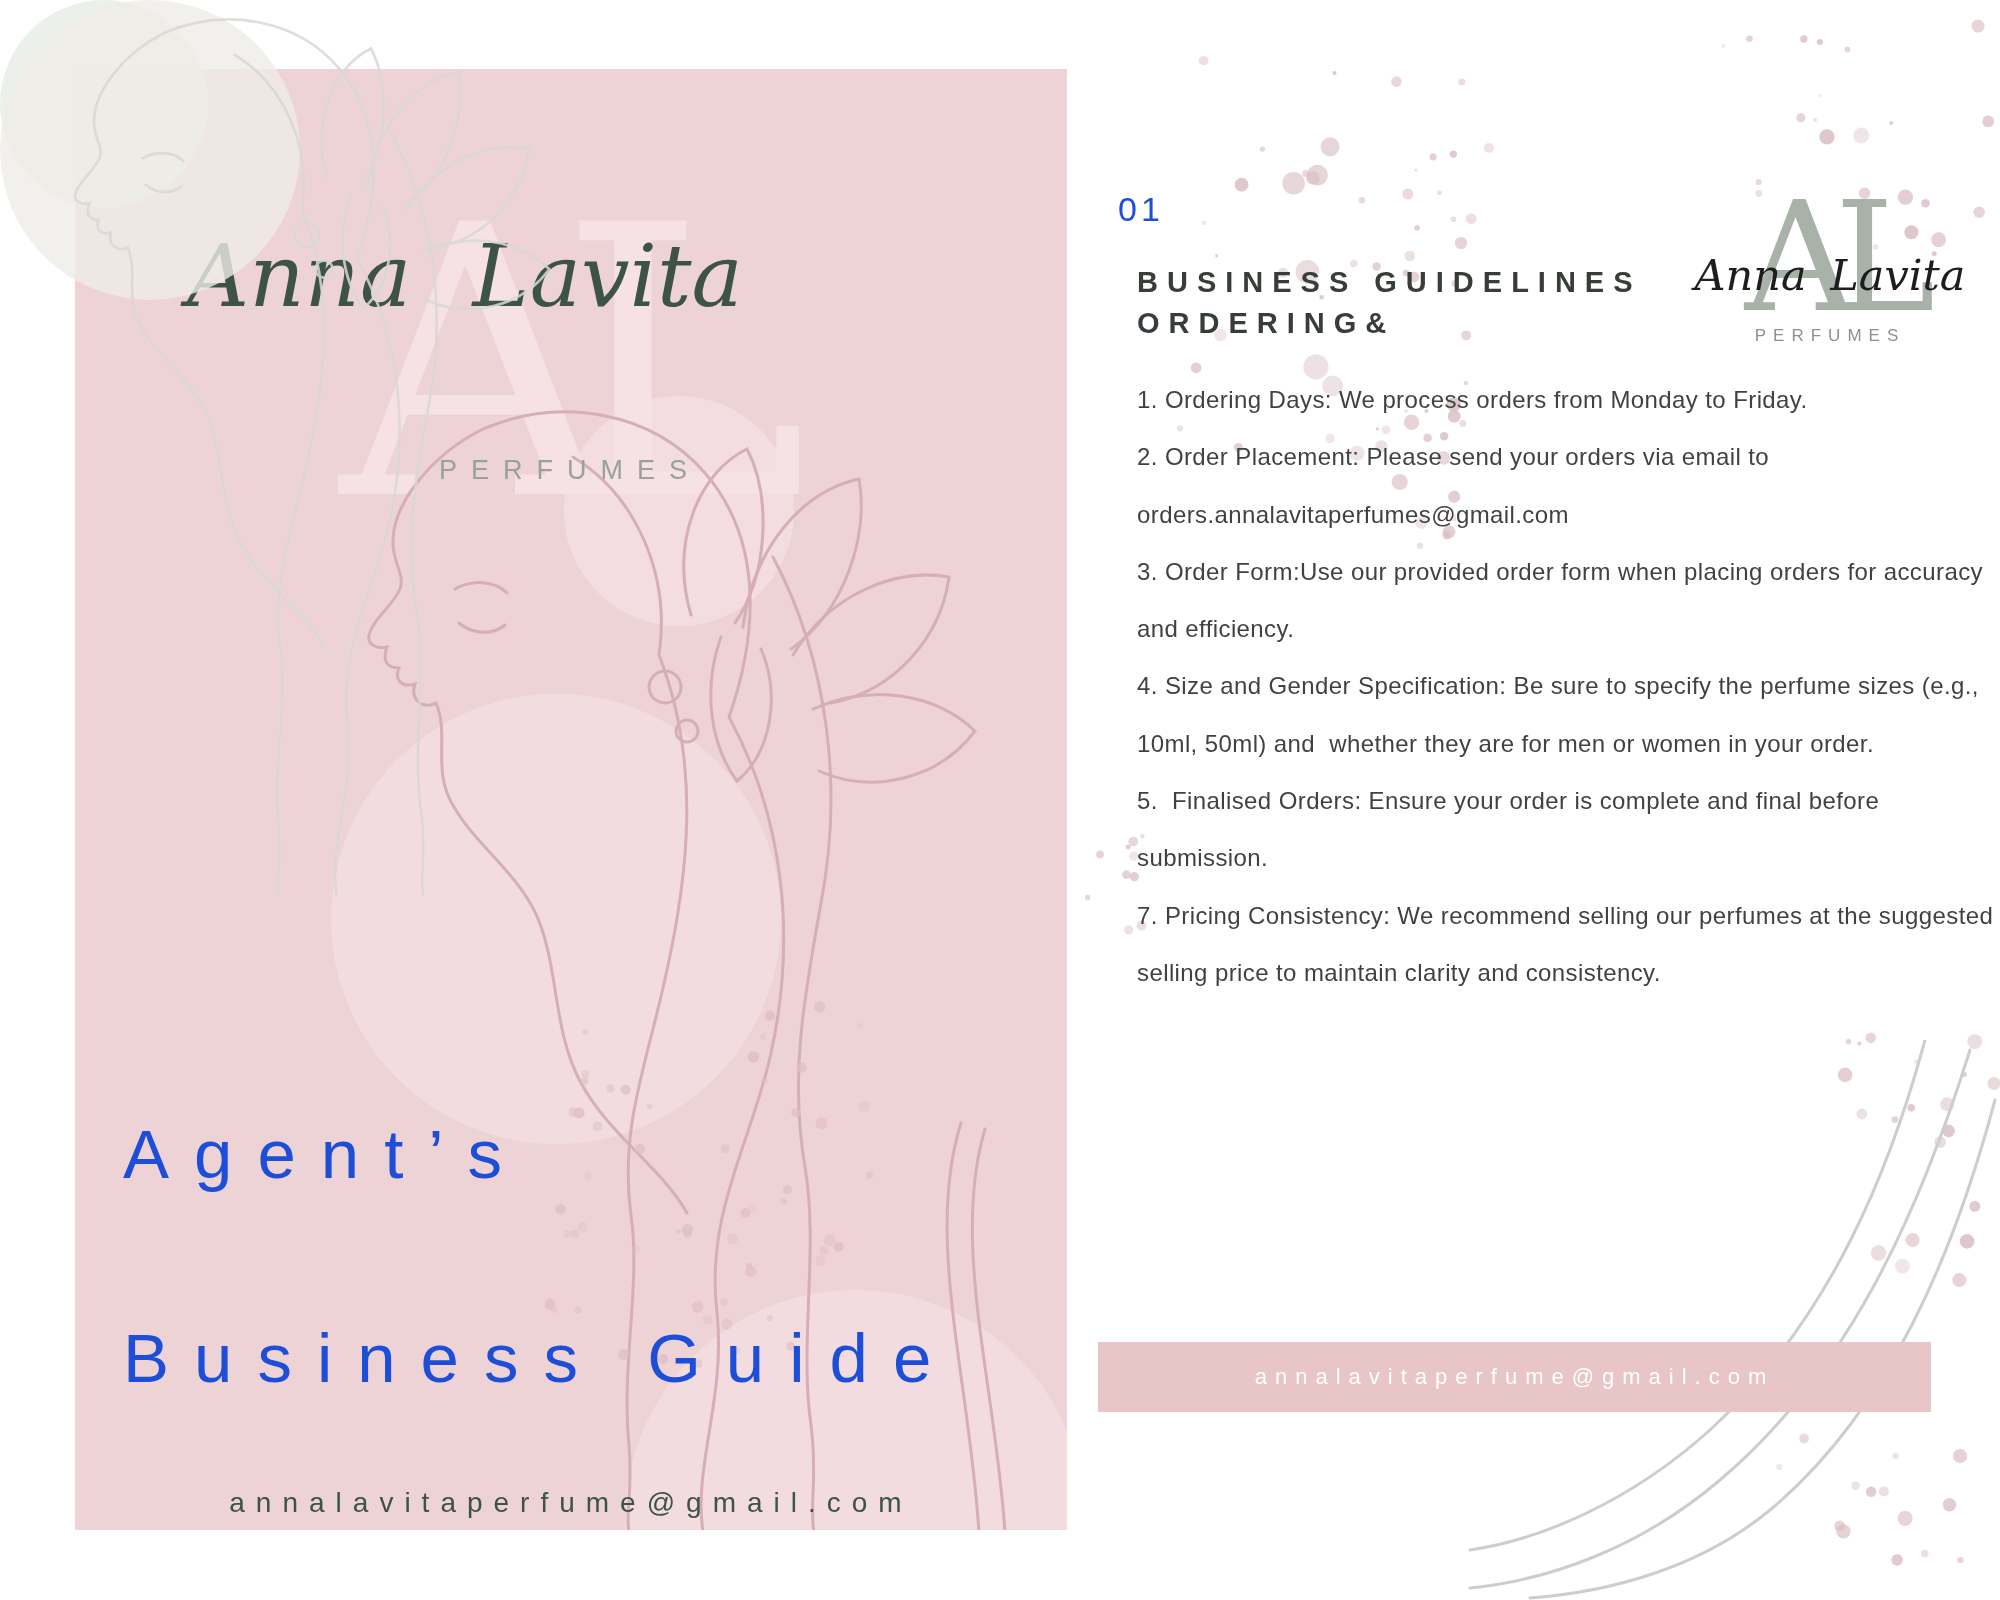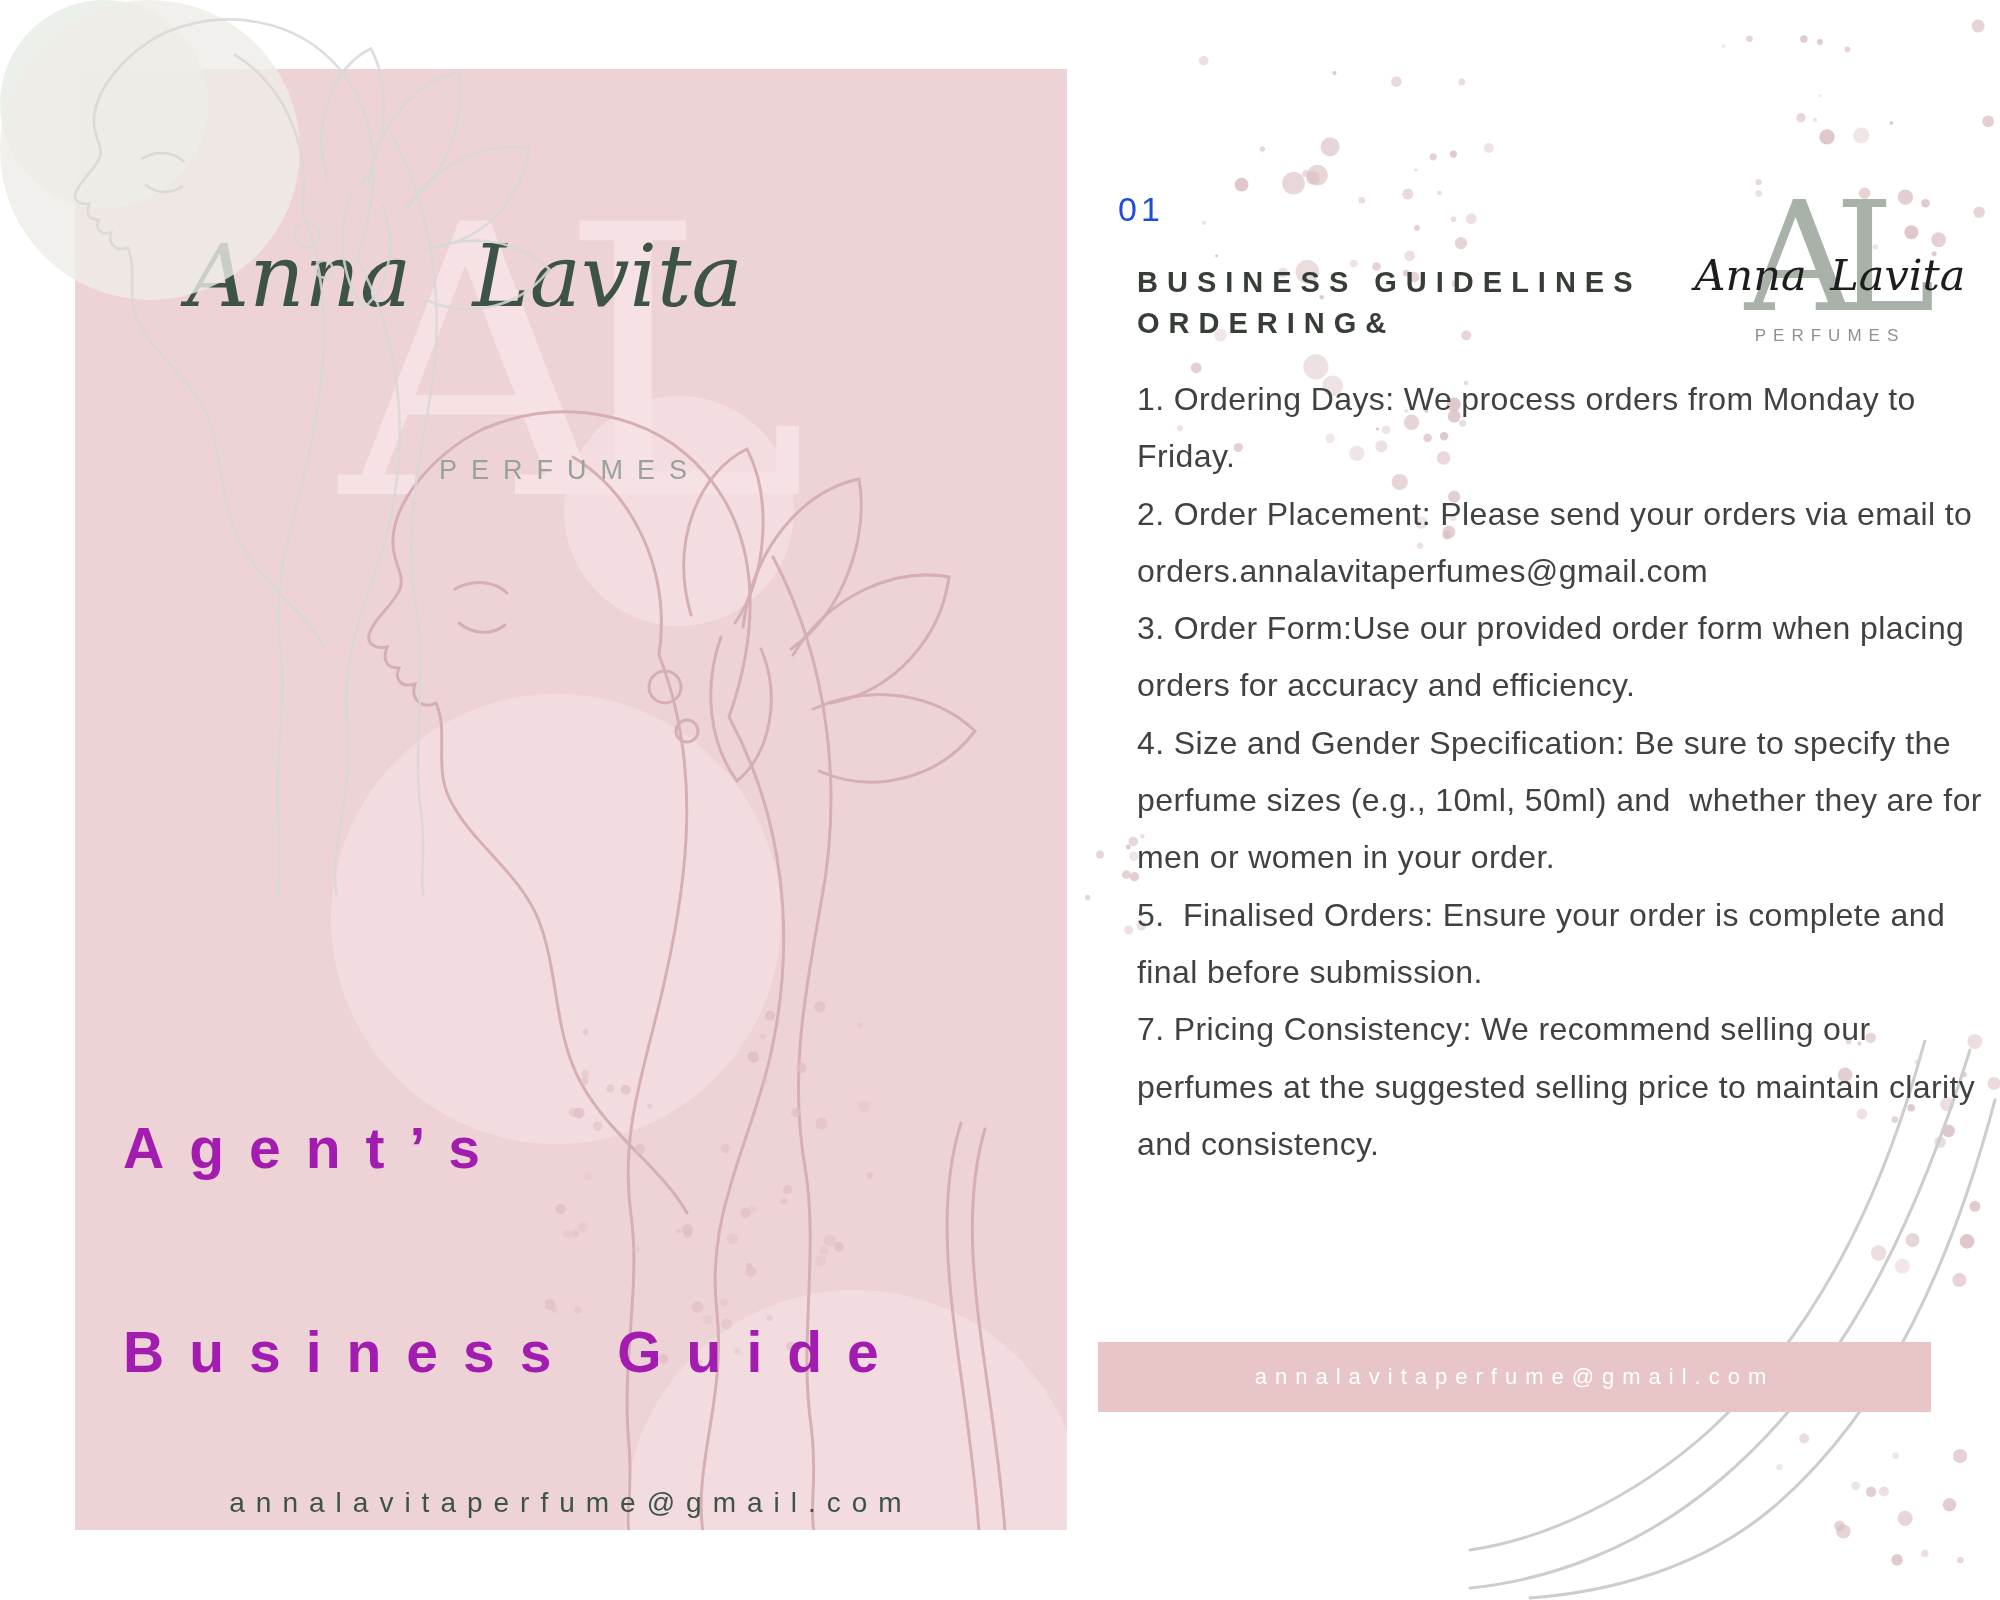--- a/index.html
+++ b/index.html
@@ -26,22 +26,22 @@
     font-family:"DejaVu Serif","Liberation Serif",serif;font-style:italic;
     font-size:86px;line-height:1;color:#3d5347;word-spacing:34px;
   }
   .brand-sub{
     position:absolute;left:300px;top:386px;width:390px;text-align:center;
     font-size:27px;letter-spacing:14px;color:#99a19b;
   }
   .face-art{position:absolute;pointer-events:none;}
   .face-left{left:198px;top:318px;width:792px;height:1145px;}
   .agent-title{
-    position:absolute;left:48px;color:#a21caf;font-weight:bold;
-    font-size:57px;letter-spacing:25px;white-space:nowrap;
+    position:absolute;left:48px;color:#1d4ed8;font-weight:normal;
+    font-size:69px;letter-spacing:25px;white-space:nowrap;
   }
   .title1{top:1046px;}
   .title2{top:1250px;}
   .left-email{
     position:absolute;left:0;width:100%;top:1418px;text-align:center;
     font-size:28px;letter-spacing:11px;color:#3e5348;white-space:nowrap;
   }
   
   .page-num{
     position:absolute;left:1118px;top:190px;
@@ -62,21 +62,21 @@
     position:absolute;left:0;top:106px;width:100%;text-align:center;
     font-family:"DejaVu Serif","Liberation Serif",serif;font-style:italic;
     font-size:43px;line-height:1;color:#1d1d1d;word-spacing:10px;
   }
   .logo-sub{
     position:absolute;left:0;top:178px;width:100%;text-align:center;
     font-size:17px;letter-spacing:7px;color:#8f918e;
   }
   .guidelines{
     position:absolute;left:1137px;top:371px;width:858px;
-    font-size:32px;line-height:57.3px;letter-spacing:0.4px;color:#3f423e;
+    font-size:24px;line-height:57.3px;letter-spacing:0.4px;color:#3f423e;
   }
   .guidelines p{margin:0;white-space:pre-wrap;}
   .banner{
     position:absolute;left:1098px;top:1342px;width:833px;height:70px;
     background:#e8c6c8;display:flex;align-items:center;justify-content:center;
   }
   .banner-email{
     font-size:22px;letter-spacing:8px;color:#ffffff;white-space:nowrap;
   }
   .sage-circle{left:1332px;top:478px;width:208px;height:208px;background:#e9ede8;opacity:.85;}

